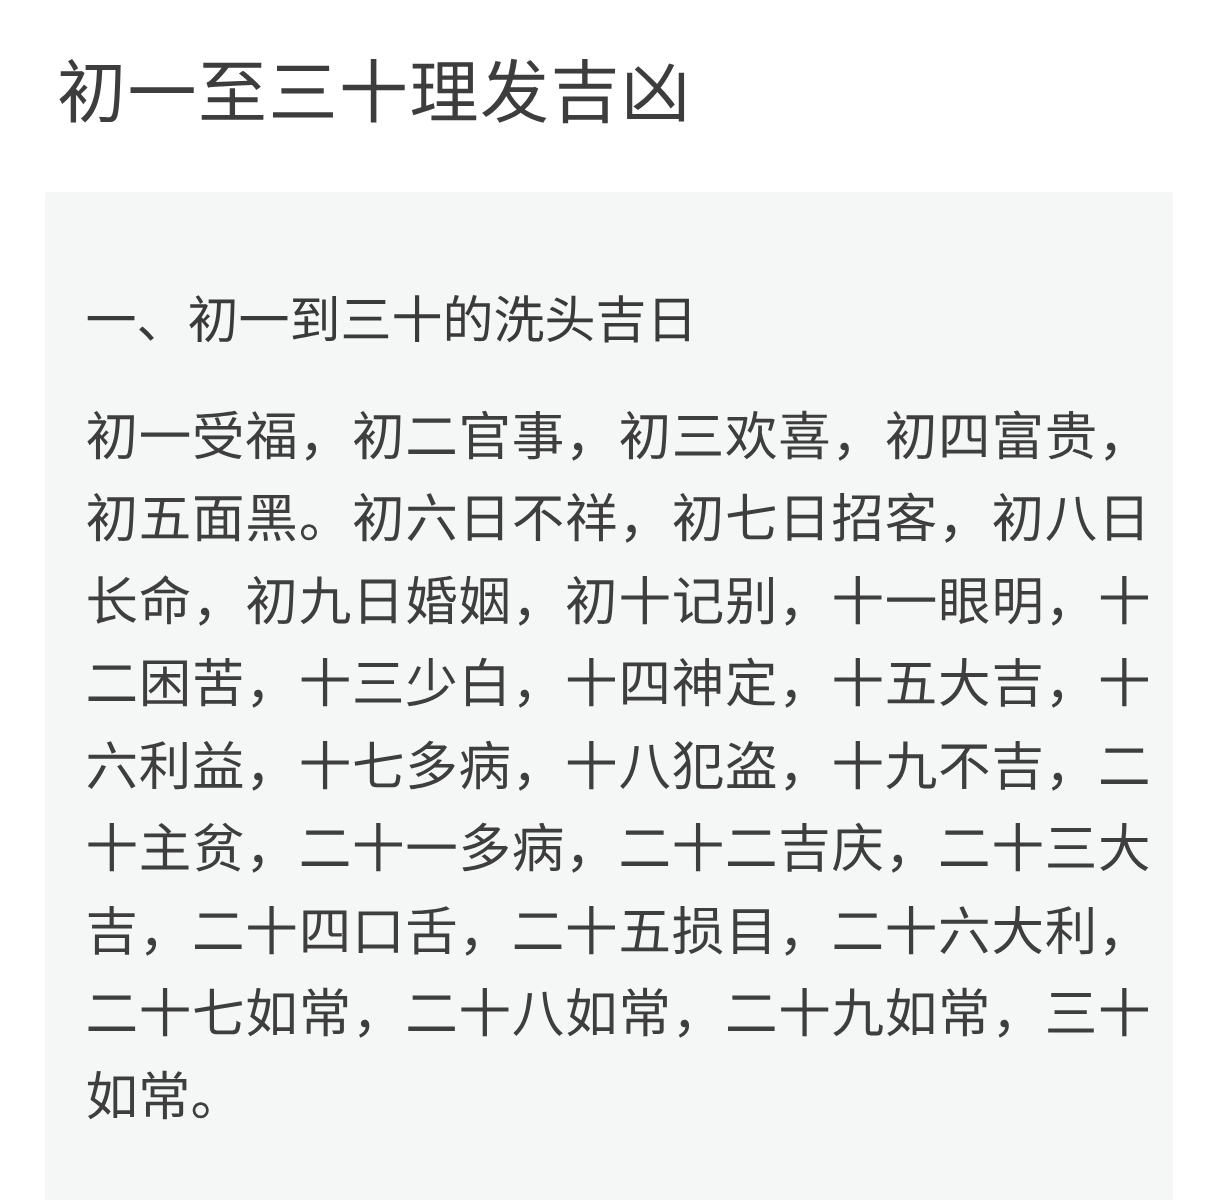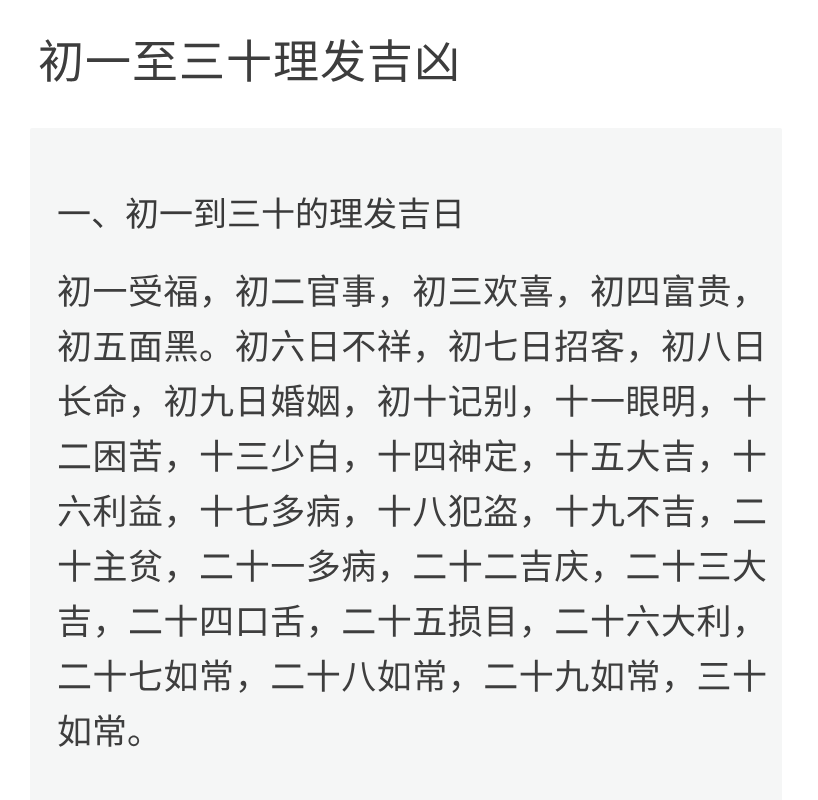--- a/index.html
+++ b/index.html
@@ -64,19 +64,19 @@
 </head>
 <body>
 
 <div class="page">
 
   <h1 class="page-title">初一至三十理发吉凶</h1>
 
   <section class="article-card">
 
 
-    <h3 class="section-subheading">一、初一到三十的理发吉日</h3>
+    <h3 class="section-subheading">一、初一到三十的洗头吉日</h3>
 
     <p class="article-paragraph">初一受福，初二官事，初三欢喜，初四富贵，初五面黑。初六日不祥，初七日招客，初八日长命，初九日婚姻，初十记别，十一眼明，十二困苦，十三少白，十四神定，十五大吉，十六利益，十七多病，十八犯盗，十九不吉，二十主贫，二十一多病，二十二吉庆，二十三大吉，二十四口舌，二十五损目，二十六大利，二十七如常，二十八如常，二十九如常，三十如常。</p>
 
   </section>
 
 </div>
 
 </body></html>

